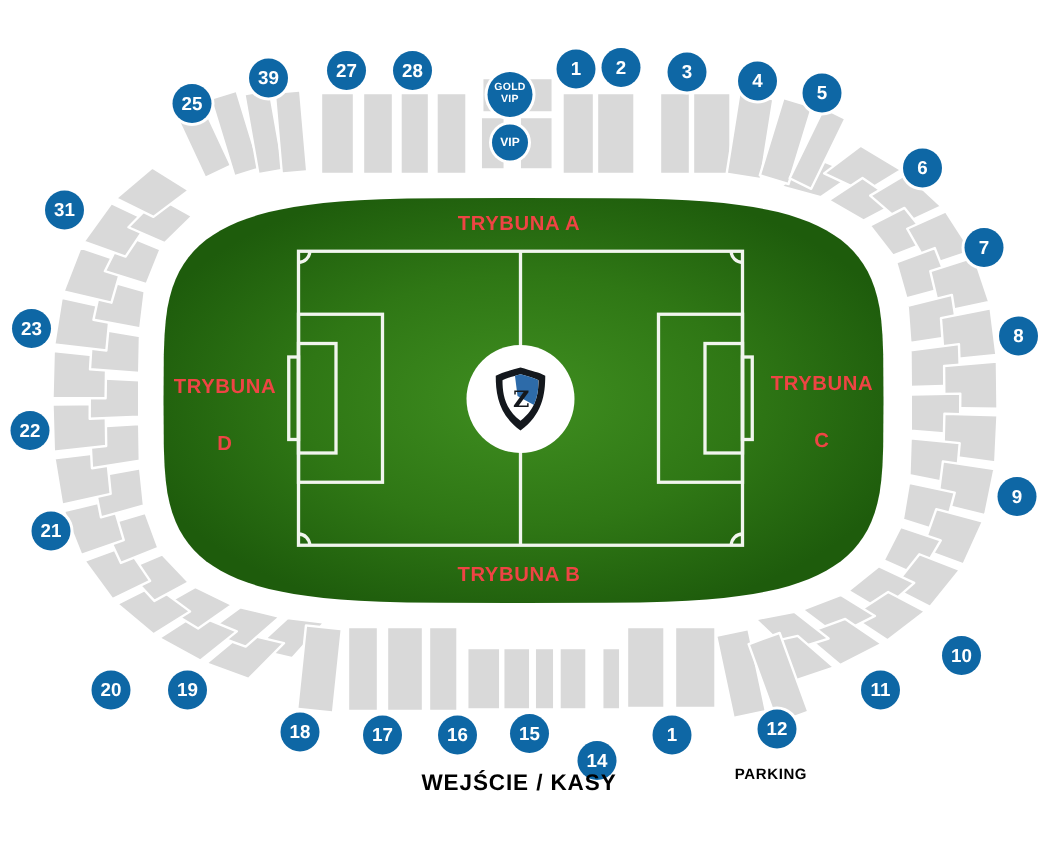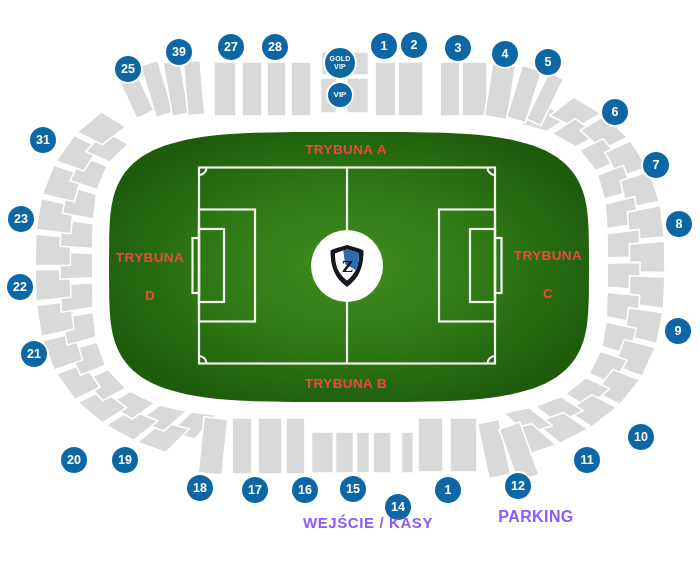--- a/index.html
+++ b/index.html
@@ -9,24 +9,24 @@
   .badge{position:absolute;width:26px;height:26px;border-radius:50%;
          background:var(--blue,#0e67a5);color:#fff;font-weight:bold;font-size:12.5px;
          display:flex;align-items:center;justify-content:center;
          transform:translate(-50%,-50%);box-shadow:0 0 0 2px #fff;line-height:1;}
   .badge.gold{width:30px;height:30px;flex-direction:column;font-size:7px;letter-spacing:.2px;}
   .badge.gold span{display:block;line-height:1.15;}
   .badge.vipsm{width:24px;height:24px;font-size:8px;}
   .stand-label{position:absolute;transform:translate(-50%,-50%);color:#ef4444;
          font-weight:bold;font-size:13.5px;letter-spacing:.4px;text-align:center;
          line-height:1.4;white-space:pre-line;}
-  .footer-label{position:absolute;transform:translate(-50%,-50%);color:#8b5cf6;
-         font-weight:bold;margin-left:22px;}
+  .footer-label{position:absolute;transform:translate(-50%,-50%);color:#000000;
+         font-weight:bold;}
   #entrance-label{font-size:15px;letter-spacing:.6px;}
-  #parking-label{font-size:16px;letter-spacing:.4px;}
+  #parking-label{font-size:10px;letter-spacing:.4px;}
 </style>
 </head>
 <body>
 
 <div class="stage" style="--blue: #0e67a5;">
 
   <svg id="map" width="700" height="578" viewBox="0 0 700 578">
     <defs>
       <radialGradient id="pitchGrad" cx="0.5" cy="0.5" r="0.56">
         <stop id="g0" offset="0%" stop-color="#3f8e20"></stop>

